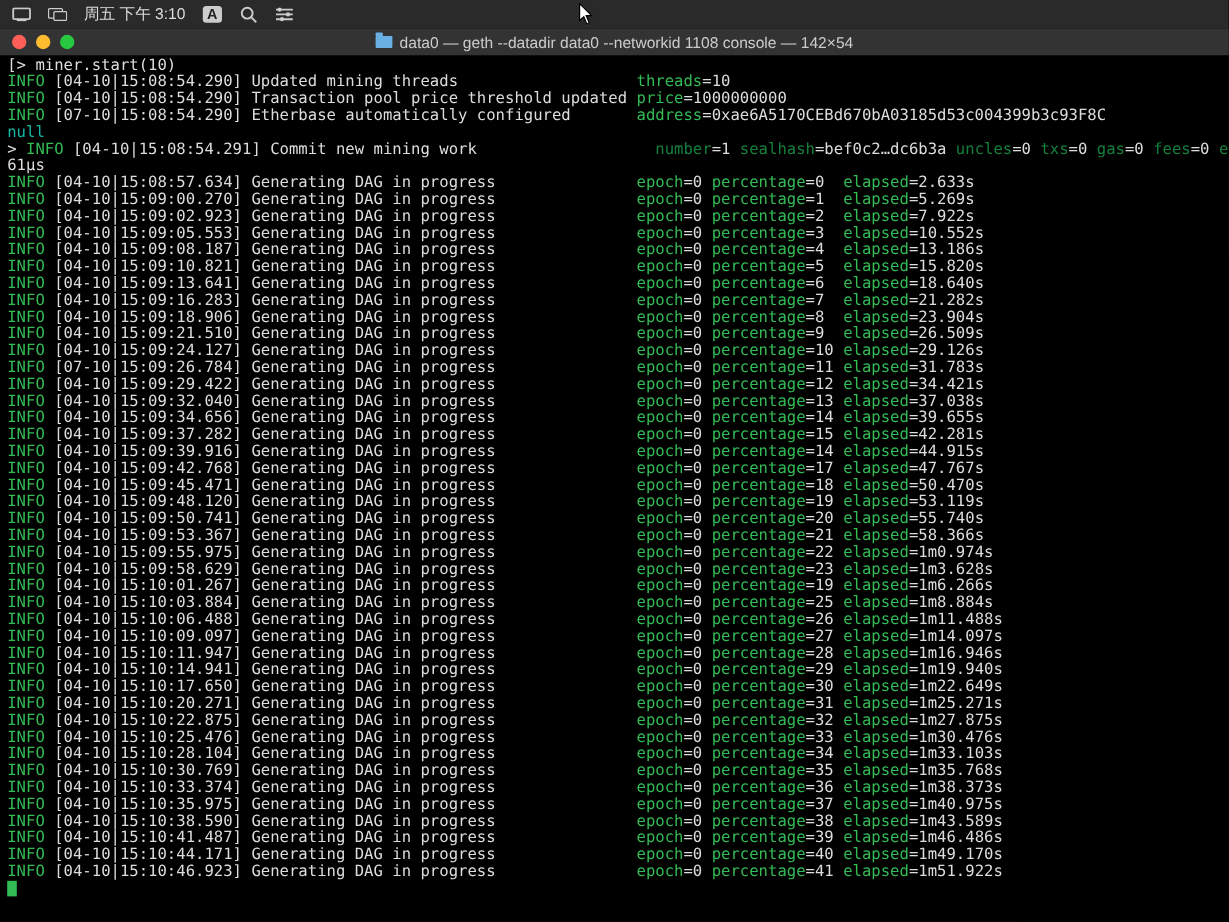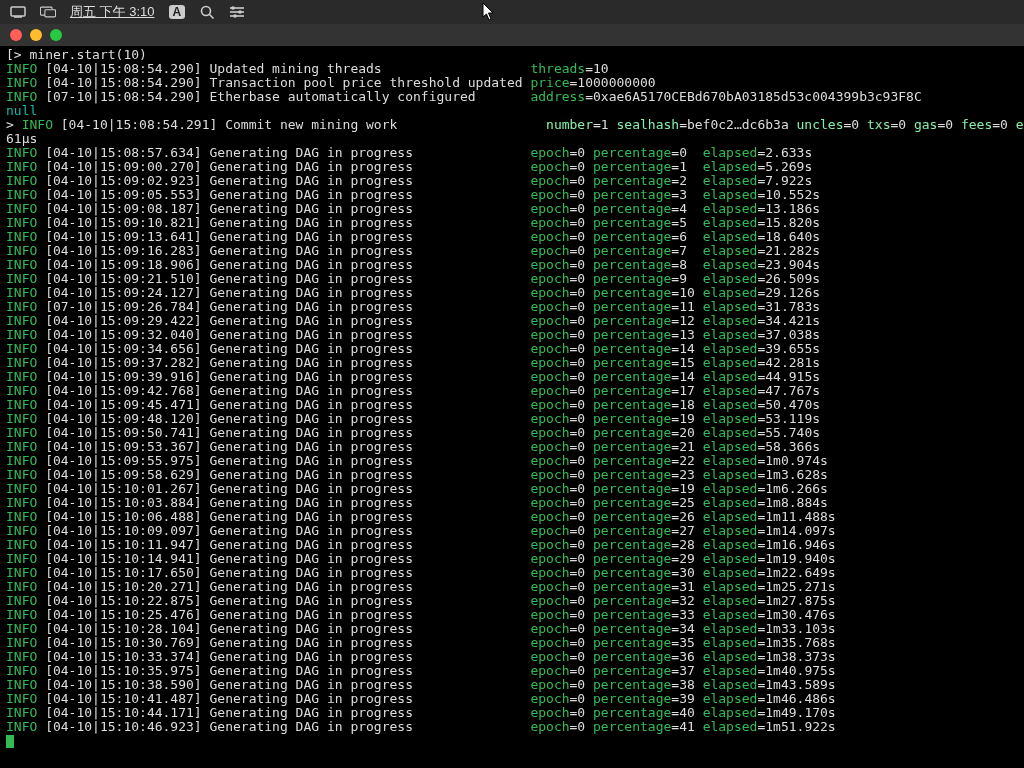--- a/index.html
+++ b/index.html
@@ -1,35 +1,35 @@
 <!DOCTYPE html>
 <html><head>
 <meta charset="utf-8">
 <style>
   html,body{margin:0;padding:0;width:1024px;height:768px;background:#000;overflow:hidden;font-family:-apple-system,BlinkMacSystemFont,sans-serif;}
   .menubar{height:24px;background:#2a2a2a;color:#ddd;display:flex;align-items:center;font-size:13px;padding:0 10px;justify-content:space-between;}
   .menubar .left,.menubar .right{display:flex;align-items:center;gap:16px;}
-  .menubar .right{gap:14px;text-decoration:underline;}
+  .menubar .right{gap:14px;}
   .menubar .apple{font-size:15px;}
   .menubar .ic{display:inline-flex;align-items:center;justify-content:center;width:16px;height:16px;}
   .window{position:relative;background:#1e1e1e;}
   .titlebar{height:22px;background:#333333;display:flex;align-items:center;position:relative;}
   .traffic{display:flex;gap:8px;margin-left:10px;}
   .traffic span{width:12px;height:12px;border-radius:50%;}
   .tl-red{background:#ff5f57;}
   .tl-yel{background:#febc2e;}
   .tl-grn{background:#28c840;}
   .titletext{position:absolute;left:0;right:0;text-align:center;color:#ccc;font-size:13px;display:flex;align-items:center;justify-content:center;gap:6px;}
   .folder-ico{display:inline-block;width:14px;height:10px;background:#6ab0e4;border-radius:1px;position:relative;}
   .folder-ico:before{content:"";position:absolute;top:-3px;left:0;width:6px;height:3px;background:#6ab0e4;border-radius:1px 1px 0 0;}
   .term{background:#000;color:#ddd;font-family:"Menlo","Consolas",monospace;font-size:13px;line-height:14px;padding:2px 6px;height:720px;overflow:hidden;white-space:pre;}
   .g{color:#33bb55;}
   .w{color:#dddddd;}
   .o{color:#14b8a6;}
-  .y{color:#86efac;}
+  .y{color:#15803d;}
   .cursor{display:inline-block;width:8px;height:13px;background:#33bb55;vertical-align:middle;}
 </style>
 </head>
 <body>
 
 <div class="menubar">
   <div class="right">
     <span class="ic">
         <svg width="16" height="12" viewBox="0 0 16 12">
           <rect x="1" y="1" width="14" height="9" rx="1" fill="none" stroke="#ccc" stroke-width="1.5"></rect>
@@ -62,20 +62,24 @@
       </span>
   </div>
 </div>
 
 <div class="window">
   <div class="titlebar">
     <div class="traffic">
       <span class="tl-red"></span>
       <span class="tl-yel"></span>
       <span class="tl-grn"></span>
+    </div>
+    <div class="titletext">
+      <span class="folder-ico"></span>
+      <span>data0 — geth --datadir data0 --networkid 1108 console — 142×54</span>
     </div>
   </div>
   <div class="term" id="term"><span class="w">[&gt; miner.start(10)</span>                                                                                                                         
 <span class="g">INFO </span><span class="w">[04-10|15:08:54.290] Updated mining threads</span>                   <span class="g">threads</span><span class="w">=10</span>
 <span class="g">INFO </span><span class="w">[04-10|15:08:54.290] Transaction pool price threshold updated</span> <span class="g">price</span><span class="w">=1000000000</span>
 <span class="g">INFO </span><span class="w">[07-10|15:08:54.290] Etherbase automatically configured</span>       <span class="g">address</span><span class="w">=0xae6A5170CEBd670bA03185d53c004399b3c93F8C</span>
 <span class="o">null</span>
 <span class="w">&gt; </span><span class="g">INFO </span><span class="w">[04-10|15:08:54.291] Commit new mining work</span>                   <span class="y">number</span><span class="w">=1</span> <span class="y">sealhash</span><span class="w">=bef0c2…dc6b3a</span> <span class="y">uncles</span><span class="w">=0</span> <span class="y">txs</span><span class="w">=0</span> <span class="y">gas</span><span class="w">=0</span> <span class="y">fees</span><span class="w">=0</span> <span class="y">elapsed</span>
 <span class="w">61µs</span>
 <span class="g">INFO </span><span class="w">[04-10|15:08:57.634] Generating DAG in progress</span>               <span class="g">epoch</span><span class="w">=0</span> <span class="g">percentage</span><span class="w">=0</span>  <span class="g">elapsed</span><span class="w">=2.633s</span>

